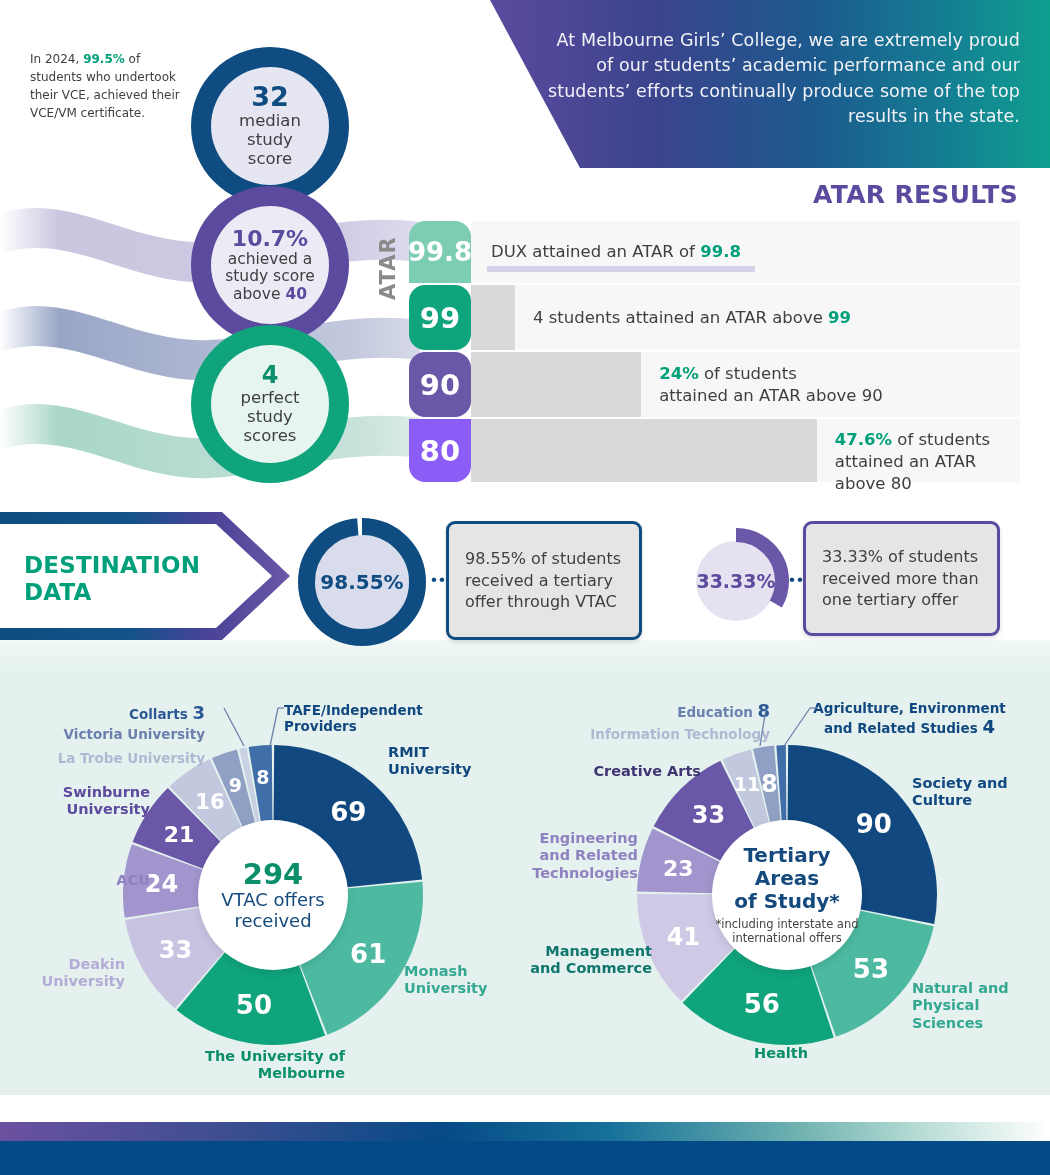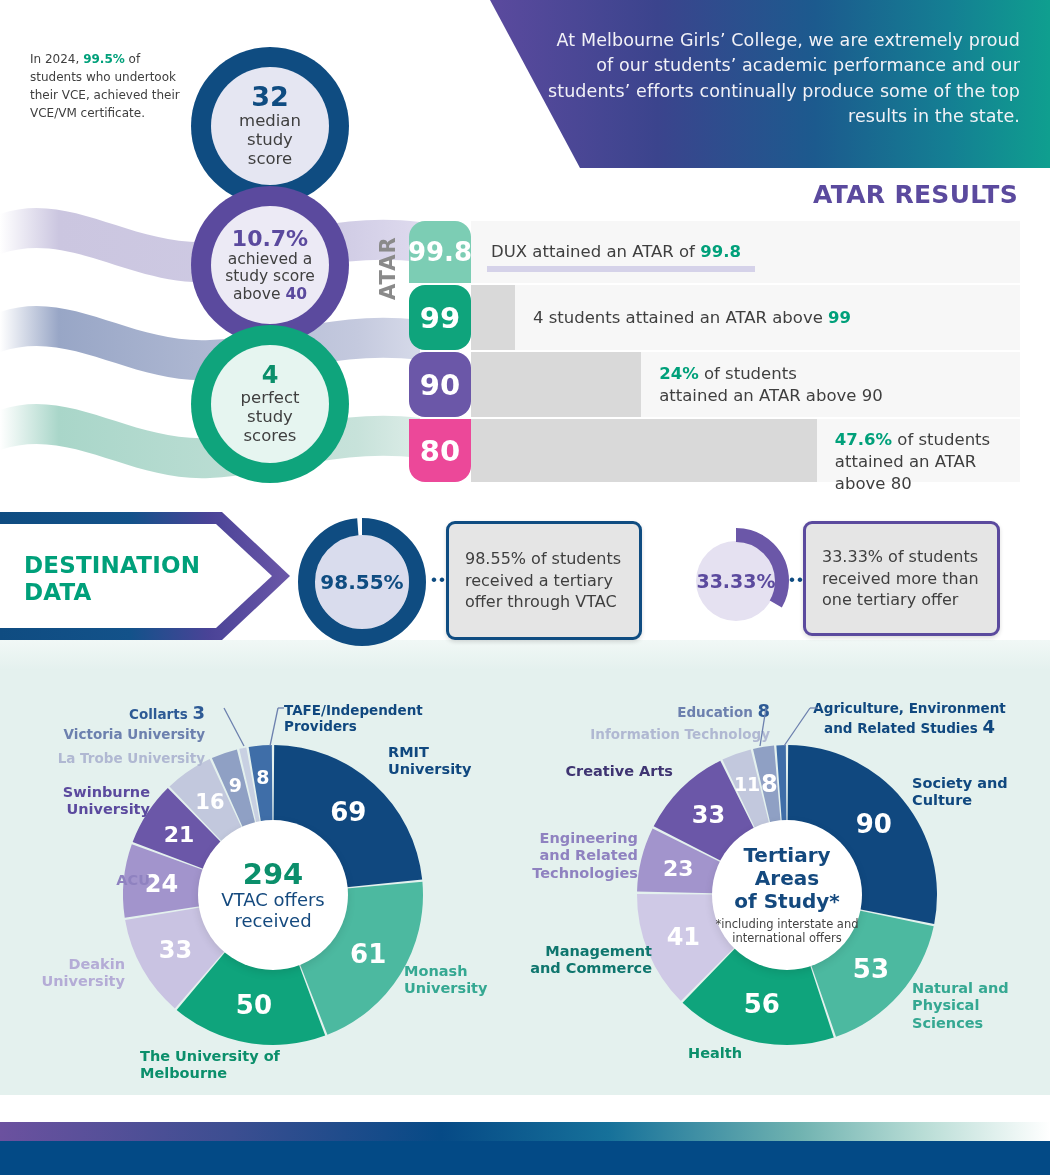--- a/index.html
+++ b/index.html
@@ -131,21 +131,21 @@
     position:absolute; color:#fff; font-weight:bold;
     font-family:"DejaVu Sans", sans-serif;
     transform:translate(-50%,-50%); white-space:nowrap;
   }
   .out-label {
     position:absolute; font-size:13.5px; font-weight:bold; line-height:1.2;
     font-family:"DejaVu Sans", sans-serif; white-space:nowrap;
   }
   .out-label.r { text-align:right; }
   .out-label.l { text-align:left; }
-  .out-label.c { text-align:left; }
+  .out-label.c { text-align:right; }
 </style>
 </head>
 <body>
 
 <div class="canvas">
 
   <div class="bg-white-top"></div>
   <div class="bg-mint"></div>
   <div class="bg-mint-fade"></div>
   <div class="bg-bottom-white"></div>
@@ -246,21 +246,21 @@
       </div>
       <div class="atar-row" style="top: 131px; height: 65px;">
         <div class="atar-track" style="height: 65px;"></div>
         <div class="atar-fill" style="height: 65px; width: 170.19px;"></div>
         <div class="atar-pill" style="height: 65px; background: rgb(107, 87, 168); font-size: 29px; border-radius: 16px;">90</div>
         <div class="atar-caption" style="left: 250.19px; top: 10.5px;"><b>24%</b> of students<br>attained an ATAR above 90</div>
       </div>
       <div class="atar-row" style="top: 198px; height: 63px;">
         <div class="atar-track" style="height: 63px;"></div>
         <div class="atar-fill" style="height: 63px; width: 345.87px;"></div>
-        <div class="atar-pill" style="height: 63px; background: #ec4899; font-size: 29px; border-radius: 0px 0px 16px 16px;">80</div>
+        <div class="atar-pill" style="height: 63px; background: #8b5cf6; font-size: 29px; border-radius: 0px 0px 16px 16px;">80</div>
         <div class="atar-caption" style="left: 425.87px; top: 9.5px;"><b>47.6%</b> of students<br>attained an ATAR above 80</div>
       </div>
     </div>
 
   <svg class="dest-arrow" viewBox="0 0 290 128">
     <defs>
       <linearGradient id="darr" x1="0" y1="0" x2="1" y2="0">
         <stop offset="0" stop-color="#0f4c81"></stop>
           <stop offset="0.45" stop-color="#13528a"></stop>
         <stop offset="0.72" stop-color="#4a4397"></stop>
@@ -368,21 +368,21 @@
         <div class="slice-val" style="left: 46.2444px; top: 128.238px; font-size: 22px;">23</div>
         <div class="slice-val" style="left: 76.3912px; top: 75.2212px; font-size: 24px;">33</div>
         <div class="slice-val" style="left: 115.127px; top: 43.9407px; font-size: 19px;">11</div>
         <div class="slice-val" style="left: 137.425px; top: 44.3875px; font-size: 24px;">8</div>
       </div>
   </div>
 
   <div class="out-label r" style="left:540px; top:726px; width:230px; color:#b0b8d2;">Information Technology</div>
   <div class="out-label r" style="left:540px; top:700px; width:230px;"><span style="color:#6c80ae;">Education</span> <span style="color:#2d5a95; font-size:18px;">8</span></div>
   <div class="out-label l" style="left:812px; top:700px; width:195px; white-space:normal; text-align:center; color:#10487f;"><span>Agriculture, Environment and Related Studies</span> <span style="font-size:18px;">4</span></div>
-  <div class="out-label r" style="left:533px; top:763px; width:140px; color:#3f3572; font-size:14.5px;">Creative Arts</div>
+  <div class="out-label r" style="left:561px; top:763px; width:140px; color:#3f3572; font-size:14.5px;">Creative Arts</div>
   <div class="out-label r" style="left:528px; top:830px; width:110px; white-space:normal; color:#8f82c0; font-size:14.5px;">Engineering and Related Technologies</div>
   <div class="out-label r" style="left:512px; top:943px; width:140px; white-space:normal; color:#0f766e; font-size:14.5px;">Management and Commerce</div>
   <div class="out-label c" style="left:688px; top:1045px; width:120px; color:#0b8f6b; font-size:14.5px;">Health</div>
   <div class="out-label l" style="left:912px; top:980px; width:110px; white-space:normal; color:#35a892; font-size:14.5px;">Natural and Physical Sciences</div>
   <div class="out-label l" style="left:912px; top:775px; width:110px; white-space:normal; color:#10487f; font-size:14.5px;">Society and Culture</div>
   <svg style="position:absolute; left:710px; top:700px; width:180px; height:80px;" viewBox="0 0 180 80">
     <path d="M56,8 L50,46" stroke="#6c80ae" stroke-width="1.3" fill="none"></path>
     <path d="M100,8 L74,46" stroke="#6c80ae" stroke-width="1.3" fill="none"></path>
     <path d="M100,8 L108,8" stroke="#6c80ae" stroke-width="1.3" fill="none"></path>
   </svg>

